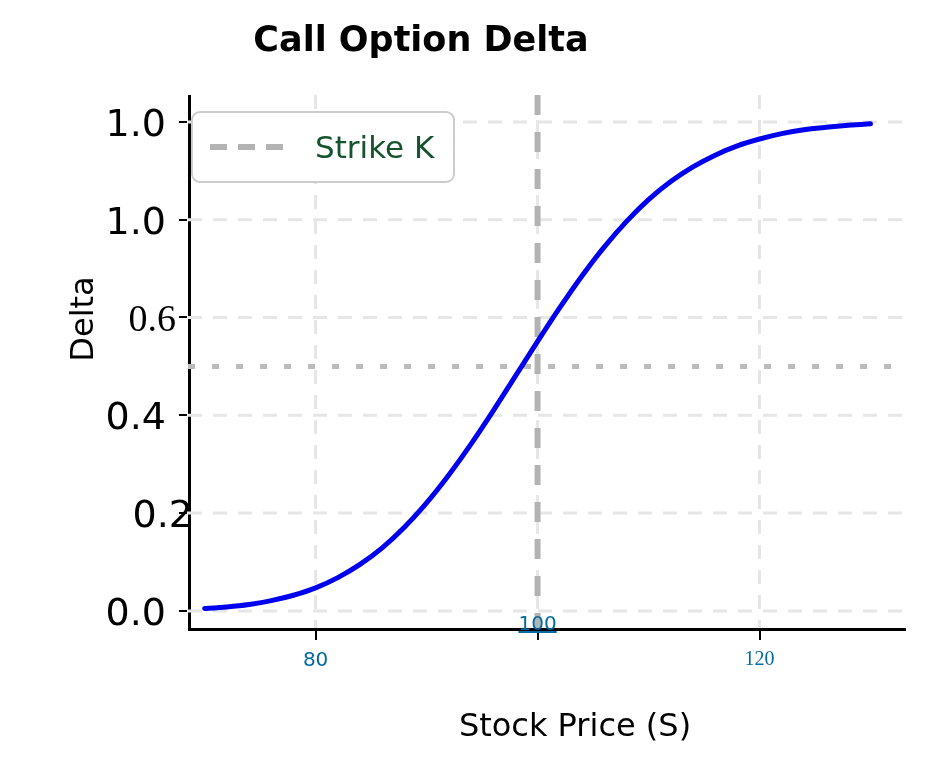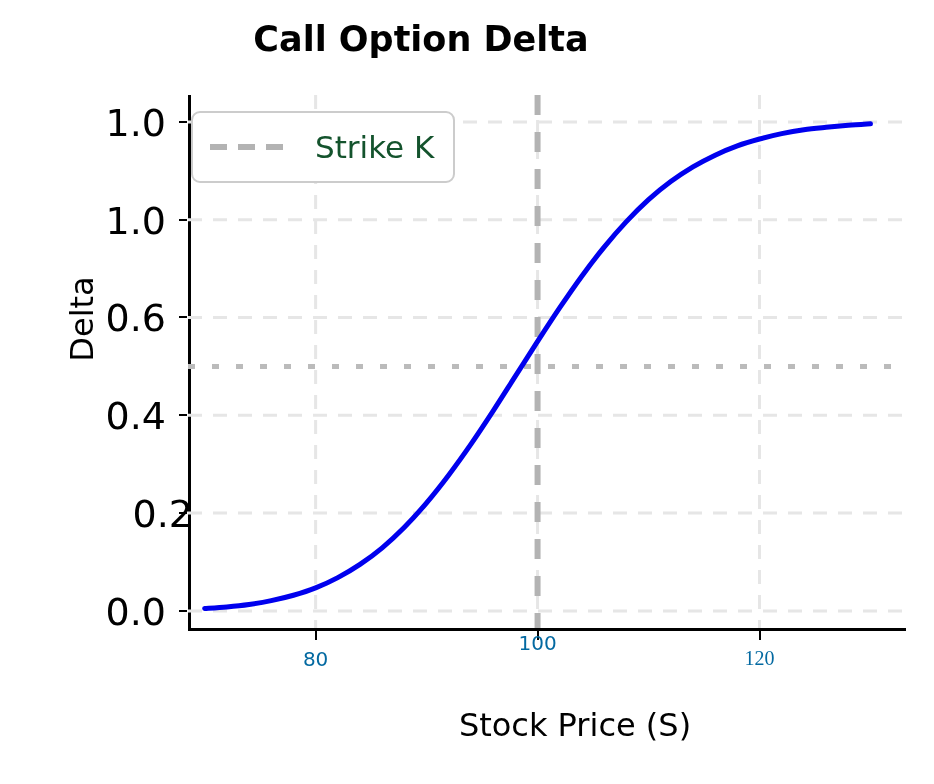--- a/index.html
+++ b/index.html
@@ -195,27 +195,27 @@
     </div>
   <div id="xtick-marks">
       <div class="xtick-mark" style="left: 314.62px; top: 631px;"></div>
       <div class="xtick-mark" style="left: 536.567px; top: 631px;"></div>
       <div class="xtick-mark" style="left: 758.515px; top: 631px;"></div>
     </div>
   <div id="ytick-labels">
       <div class="ytick-label" style="width: 166px; left: 0px; top: 589.885px;">0.0</div>
       <div class="ytick-label" style="width: 166px; left: 0px; top: 492.087px; margin-left: 27px;">0.2</div>
       <div class="ytick-label" style="width: 166px; left: 0px; top: 394.289px;">0.4</div>
-      <div class="ytick-label" style="width: 166px; left: 0px; top: 296.491px;">0.6</div>
+      <div class="ytick-label" style="width: 166px; left: 10px; top: 296.491px; font-family: Liberation Serif, serif;">0.6</div>
       <div class="ytick-label" style="width: 166px; left: 0px; top: 198.693px;">1.0</div>
       <div class="ytick-label" style="width: 166px; left: 0px; top: 100.894px;">1.0</div>
     </div>
   <div id="xtick-labels">
       <div class="xtick-label" style="left: 315.62px; top: 647px;">80</div>
-      <div class="xtick-label" style="left: 537.567px; top: 631px;">100</div>
+      <div class="xtick-label" style="left: 537.567px; top: 611px; text-decoration: underline;">100</div>
       <div class="xtick-label" style="left: 759.515px; top: 647px; font-family: Liberation Serif, serif;">120</div>
     </div>
 
   <div id="ylabel">Delta</div>
   <div id="xlabel">Stock Price (S)</div>
 
   <div id="legend">
     <svg id="legend-swatch" viewBox="0 0 74 6" preserveAspectRatio="none">
       <line x1="0" y1="3" x2="74" y2="3" stroke="#b3b3b3" stroke-width="6" stroke-dasharray="17 11"></line>
     </svg>

